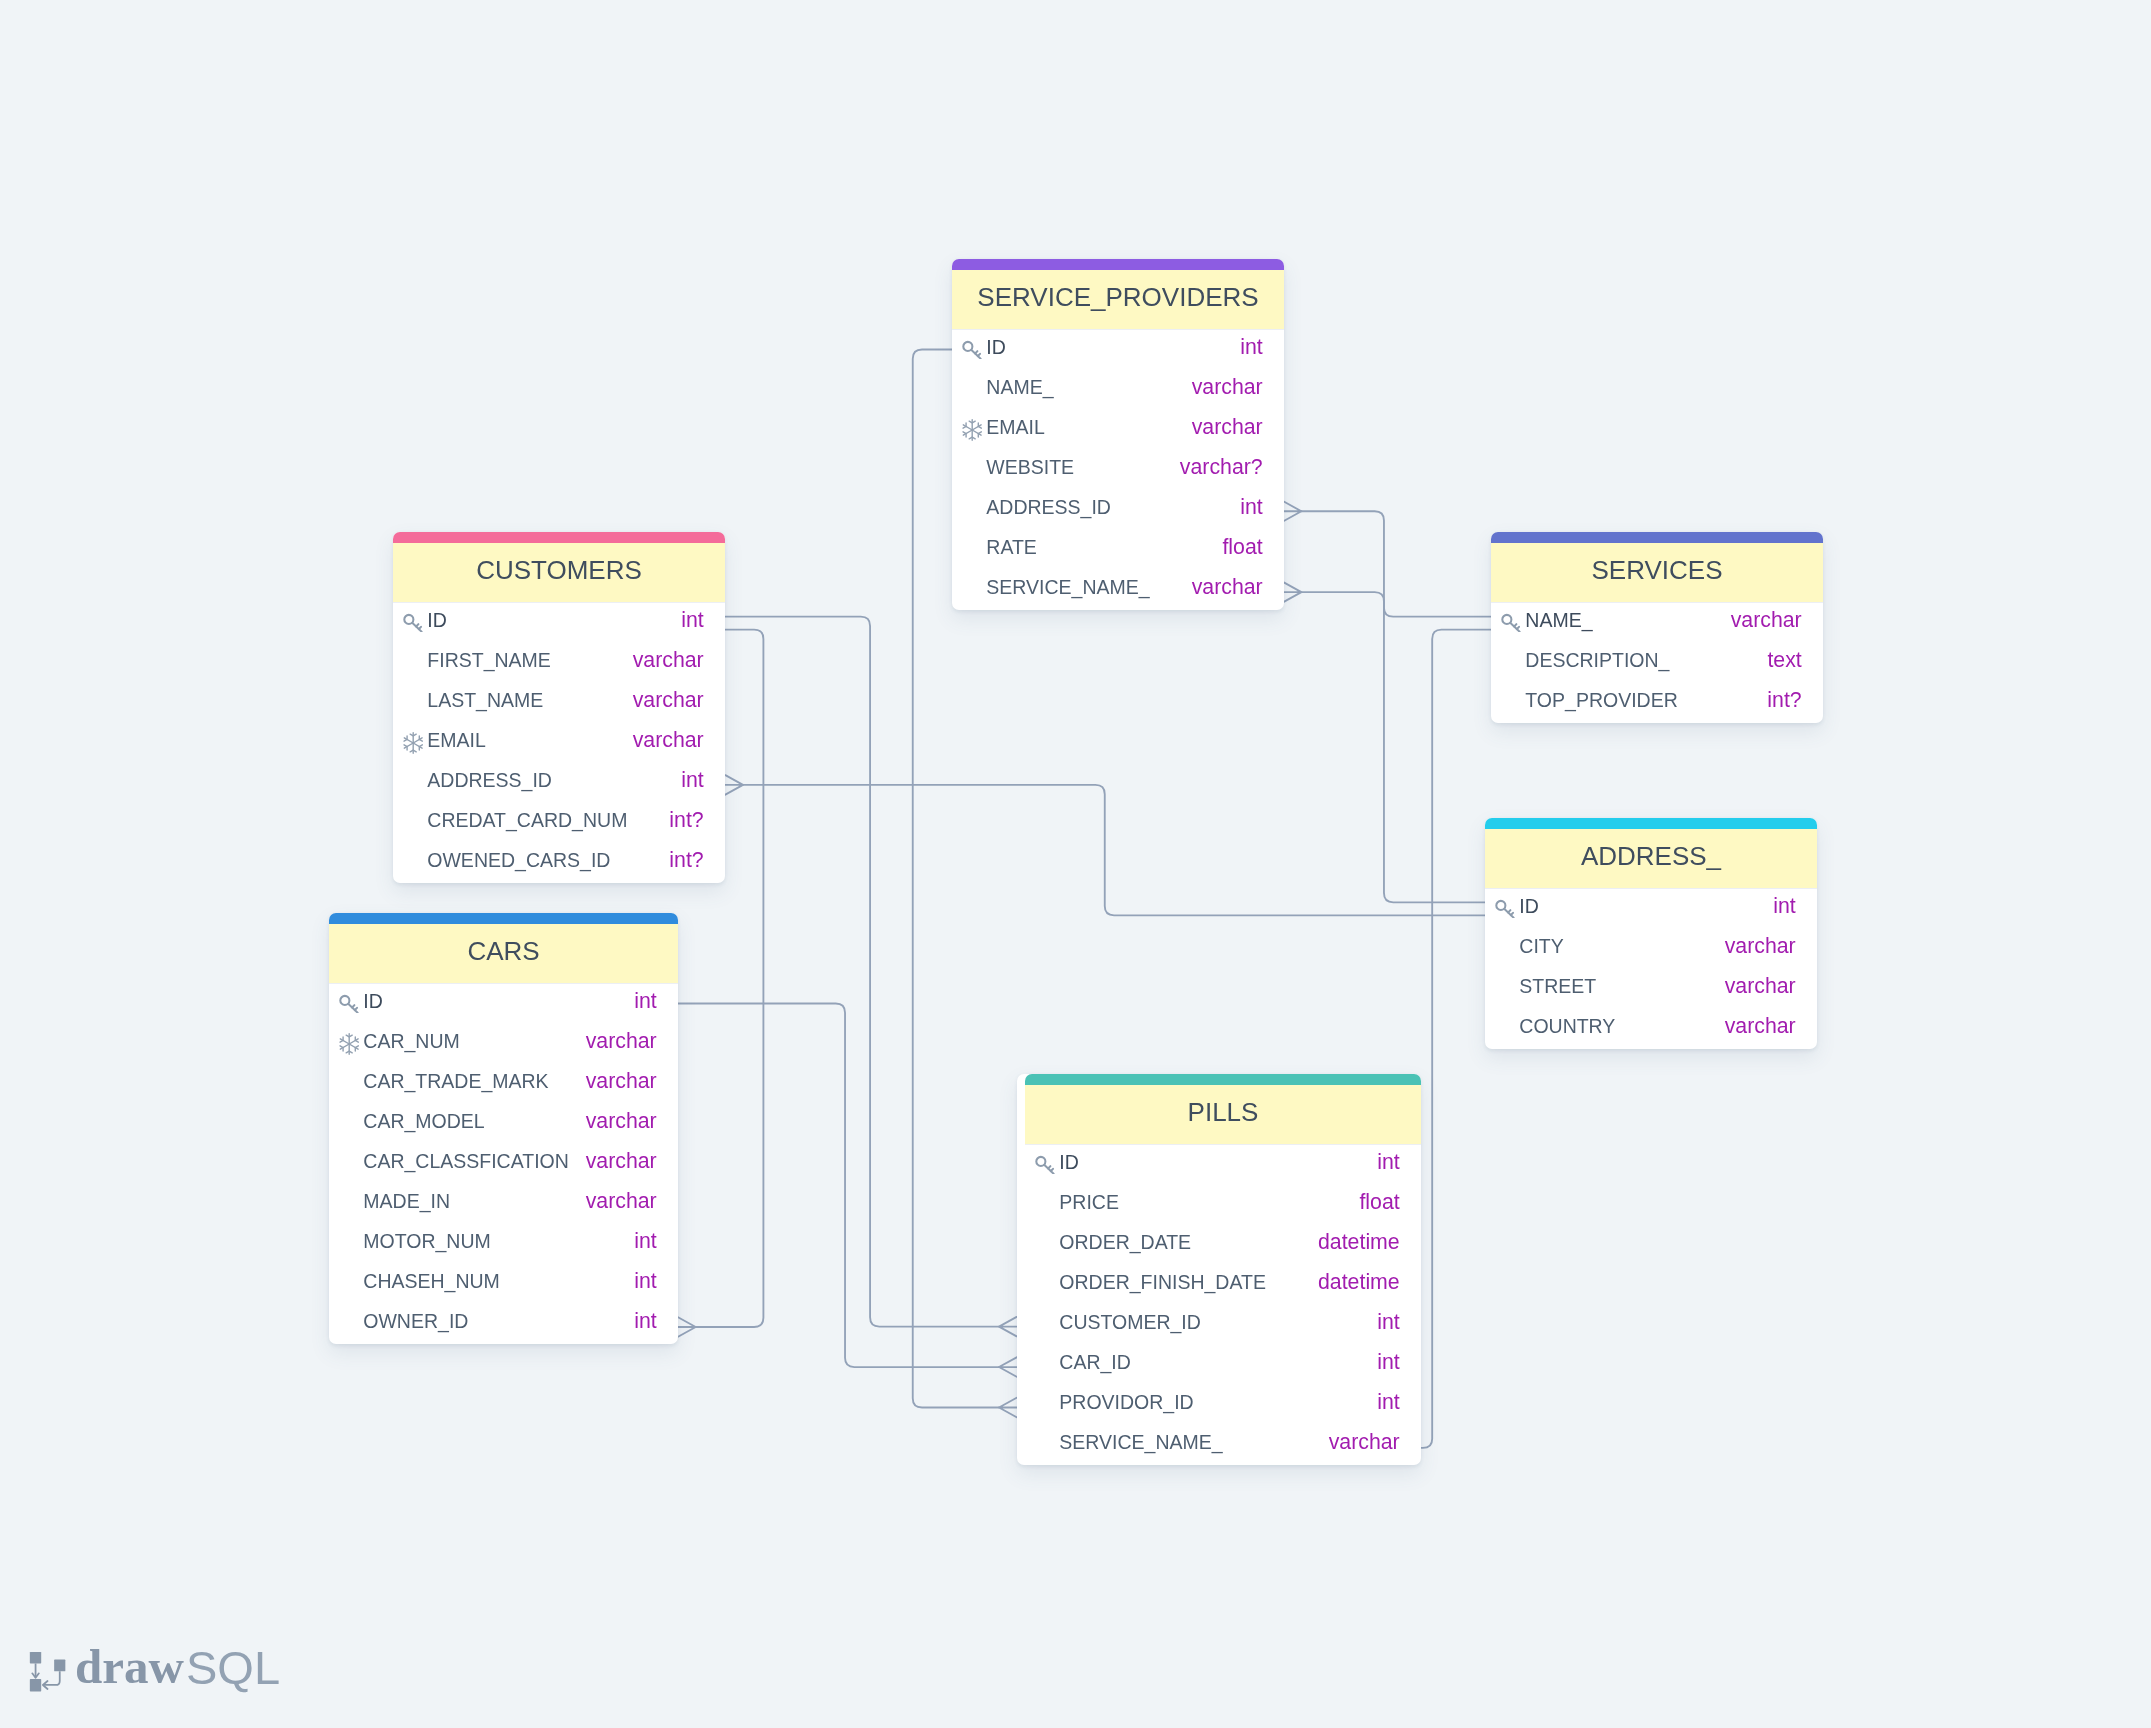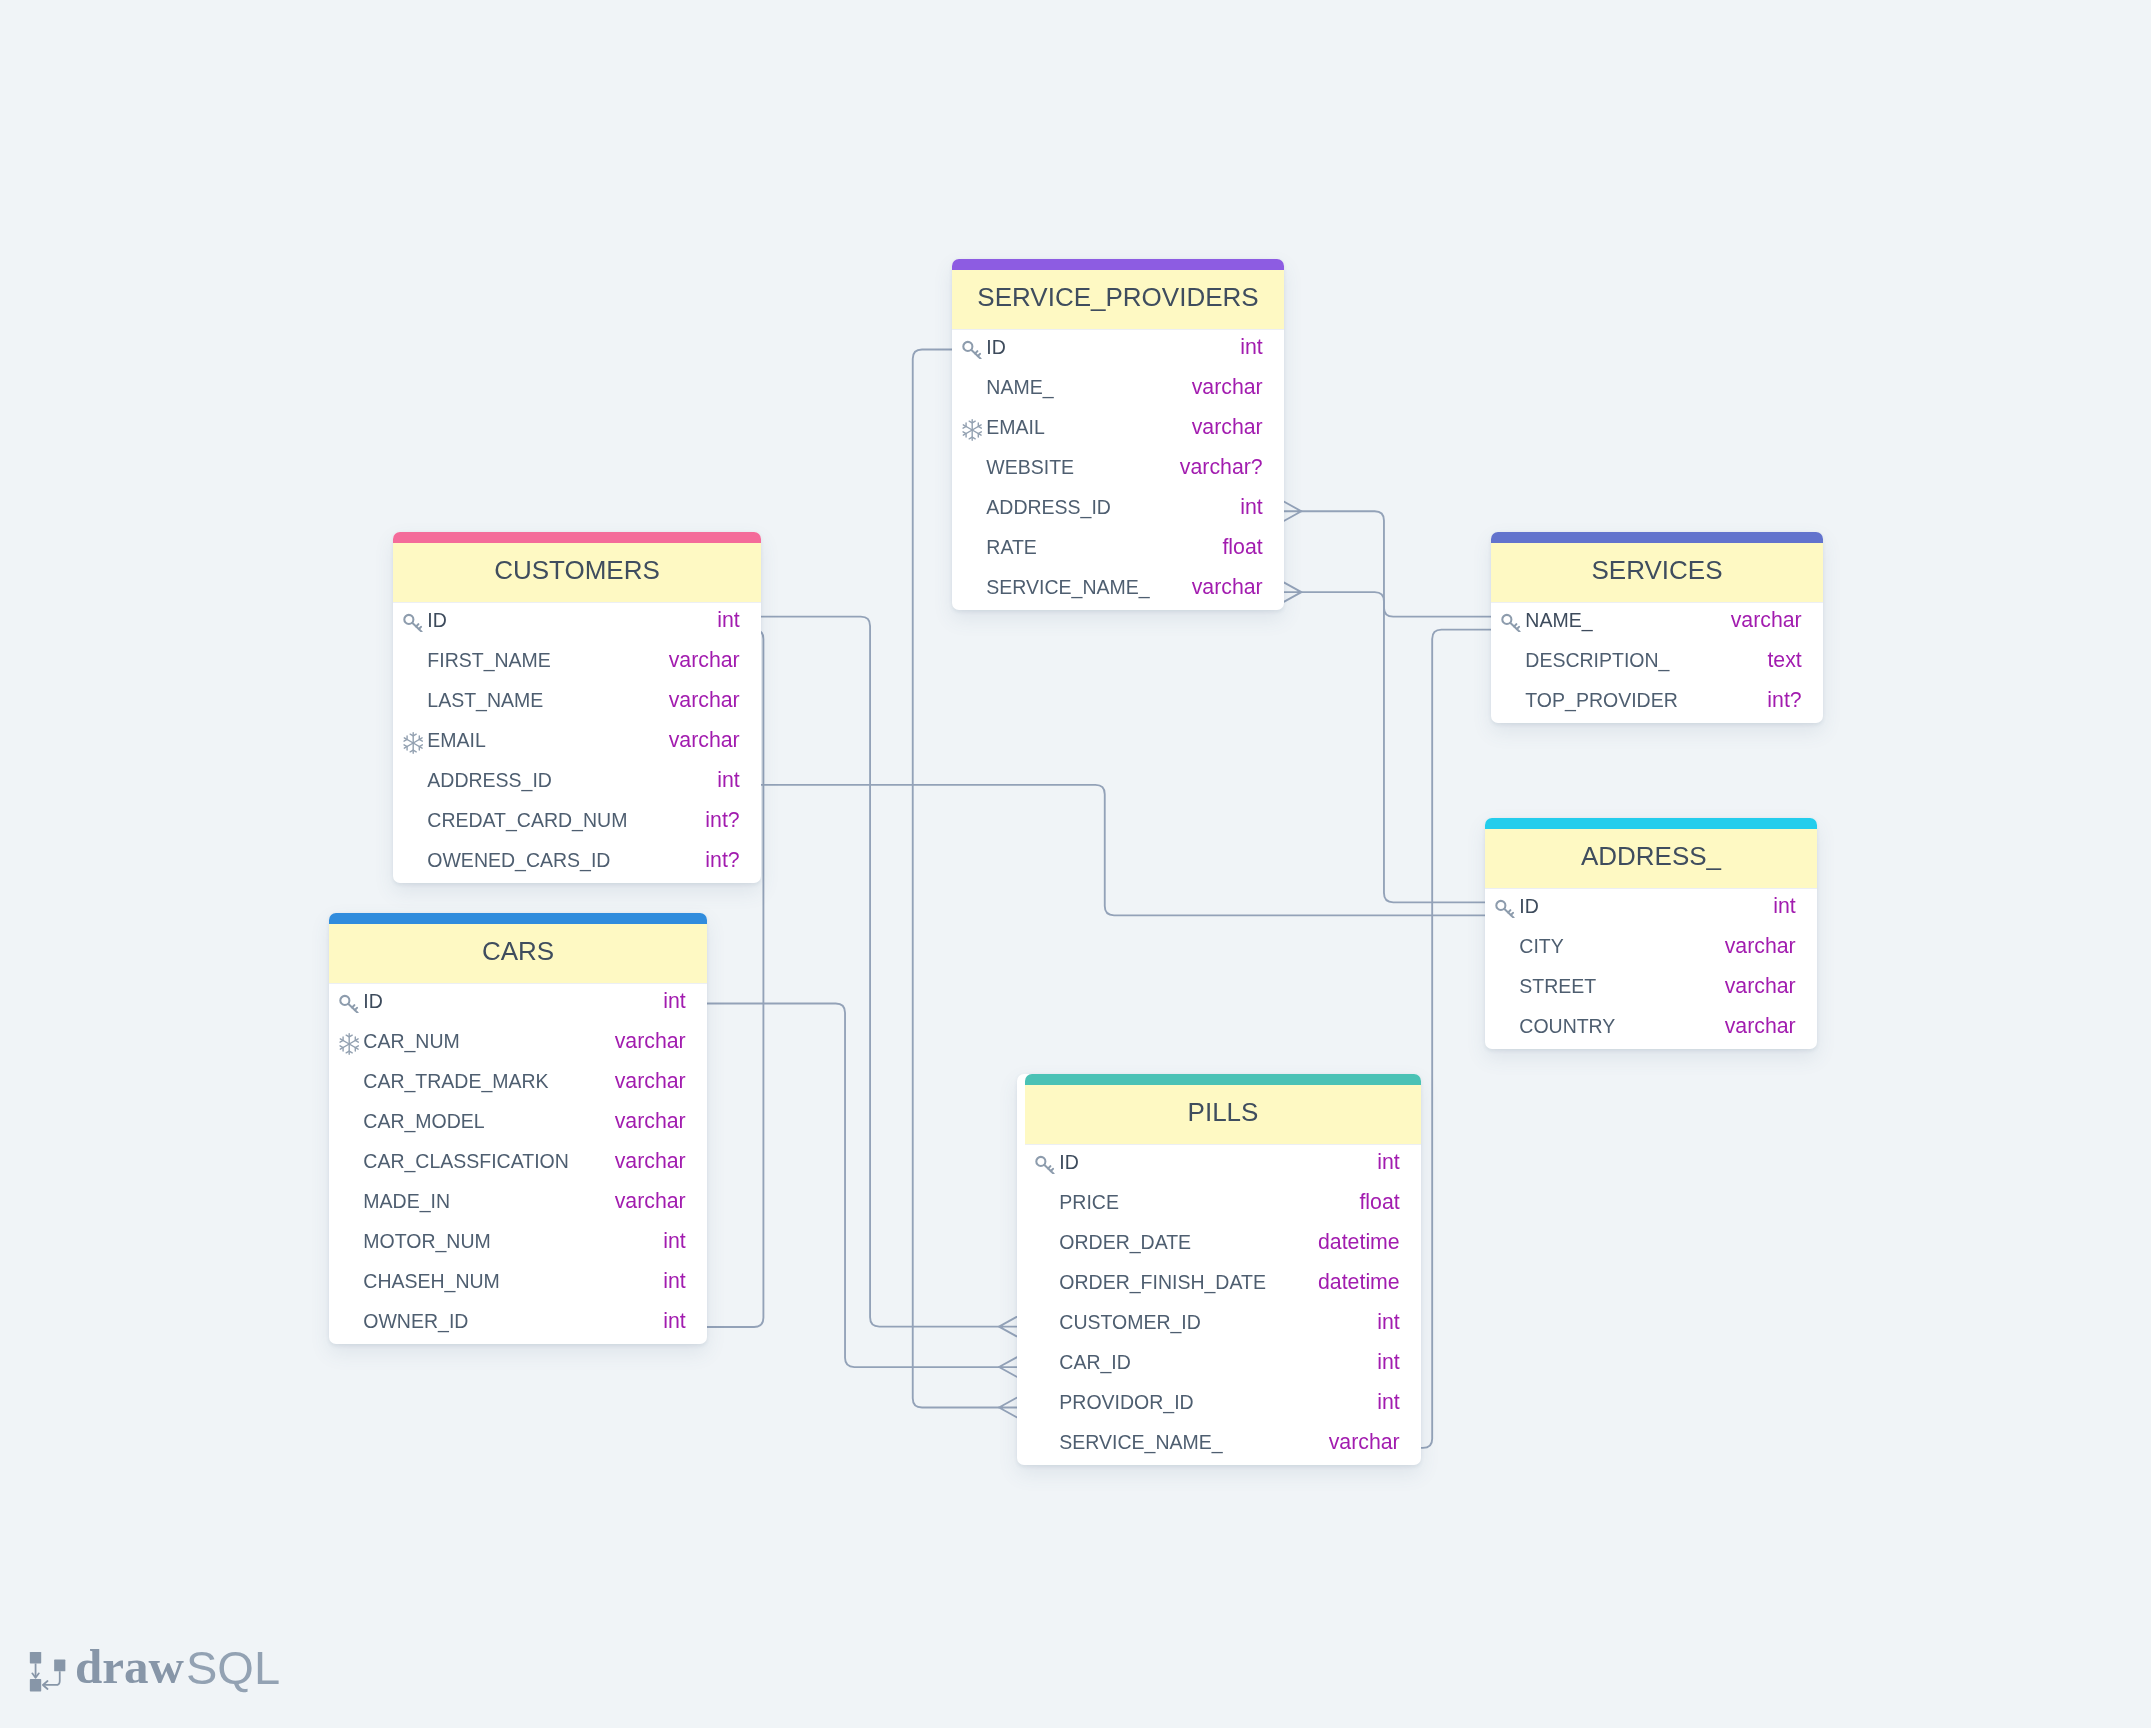--- a/index.html
+++ b/index.html
@@ -133,21 +133,21 @@
           <span class="ctype">float</span>
         </div>
         <div class="row">
           <span class="ic"></span>
           <span class="cname">SERVICE_NAME_</span>
           <span class="sp"></span>
           <span class="ctype">varchar</span>
         </div>
       </div>
     </div>
-    <div class="table-card" style="left: 393px; top: 532px; width: 368px;">
+    <div class="table-card" style="left: 393px; top: 532px; width: 332px;">
       <div class="tbl-accent" style="background: rgb(244, 107, 154);"></div>
       <div class="tbl-head">
         <span class="tbl-title">CUSTOMERS</span>
       </div>
       <div>
         <div class="row pk">
           <span class="ic">
             <svg width="19.5" height="19.5" viewBox="0 0 21 21">
               <g fill="none" stroke="#8d9cad" stroke-width="2.2" stroke-linecap="round" stroke-linejoin="round">
                 <circle cx="6.3" cy="6.9" r="4.9"></circle>
@@ -297,21 +297,21 @@
           <span class="ctype">varchar</span>
         </div>
         <div class="row">
           <span class="ic"></span>
           <span class="cname">COUNTRY</span>
           <span class="sp"></span>
           <span class="ctype">varchar</span>
         </div>
       </div>
     </div>
-    <div class="table-card" style="left: 329px; top: 913px; width: 378px;">
+    <div class="table-card" style="left: 329px; top: 913px; width: 349px;">
       <div class="tbl-accent" style="background: rgb(48, 140, 221);"></div>
       <div class="tbl-head">
         <span class="tbl-title">CARS</span>
       </div>
       <div>
         <div class="row pk">
           <span class="ic">
             <svg width="19.5" height="19.5" viewBox="0 0 21 21">
               <g fill="none" stroke="#8d9cad" stroke-width="2.2" stroke-linecap="round" stroke-linejoin="round">
                 <circle cx="6.3" cy="6.9" r="4.9"></circle>

